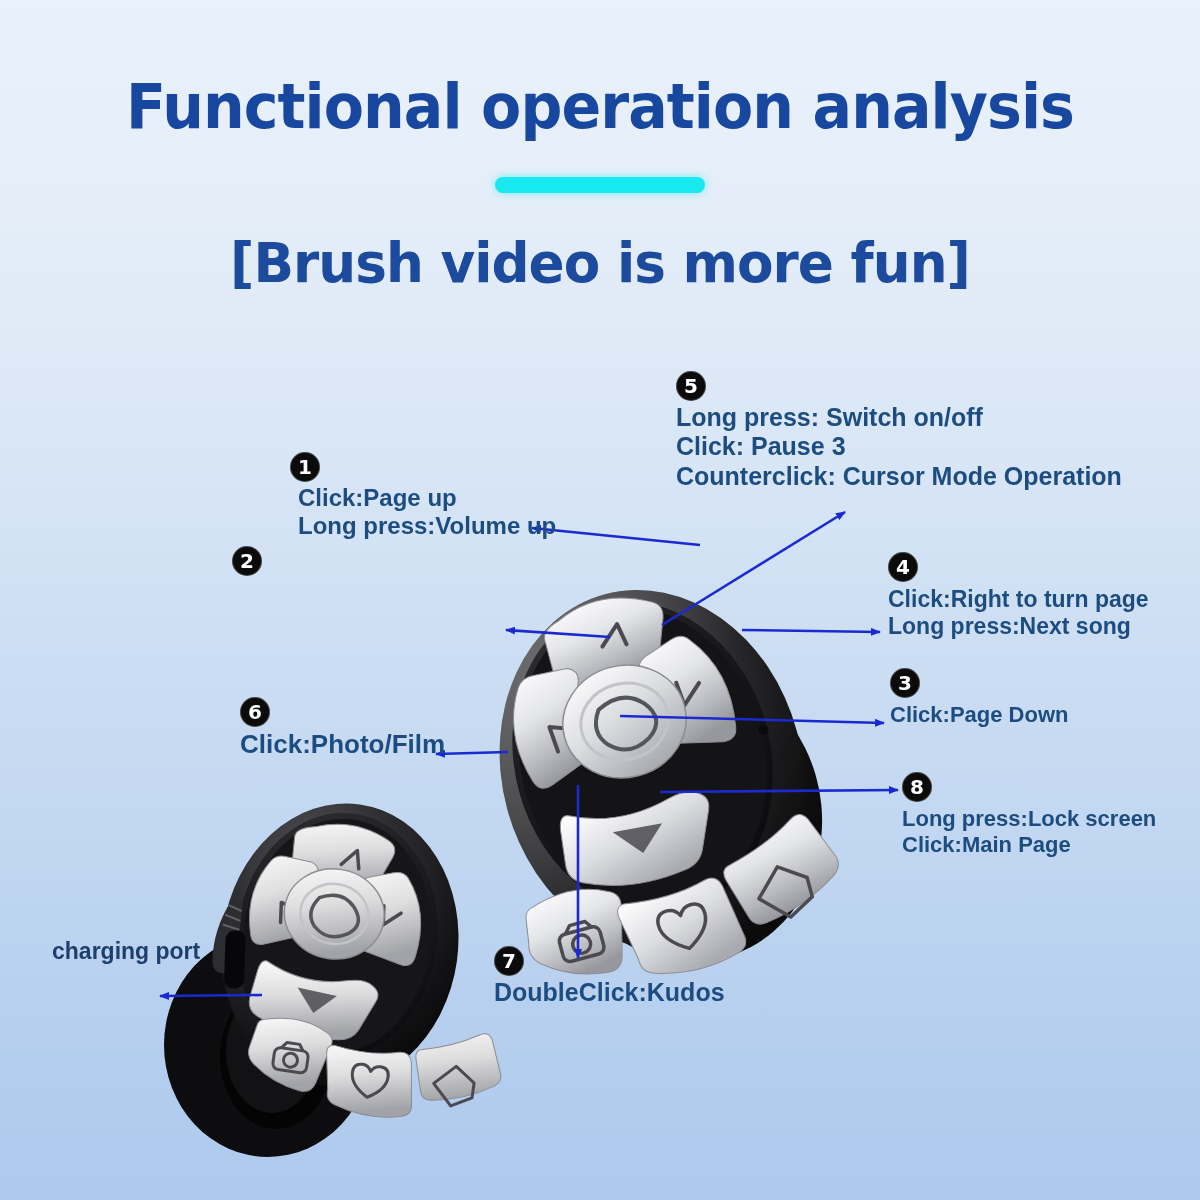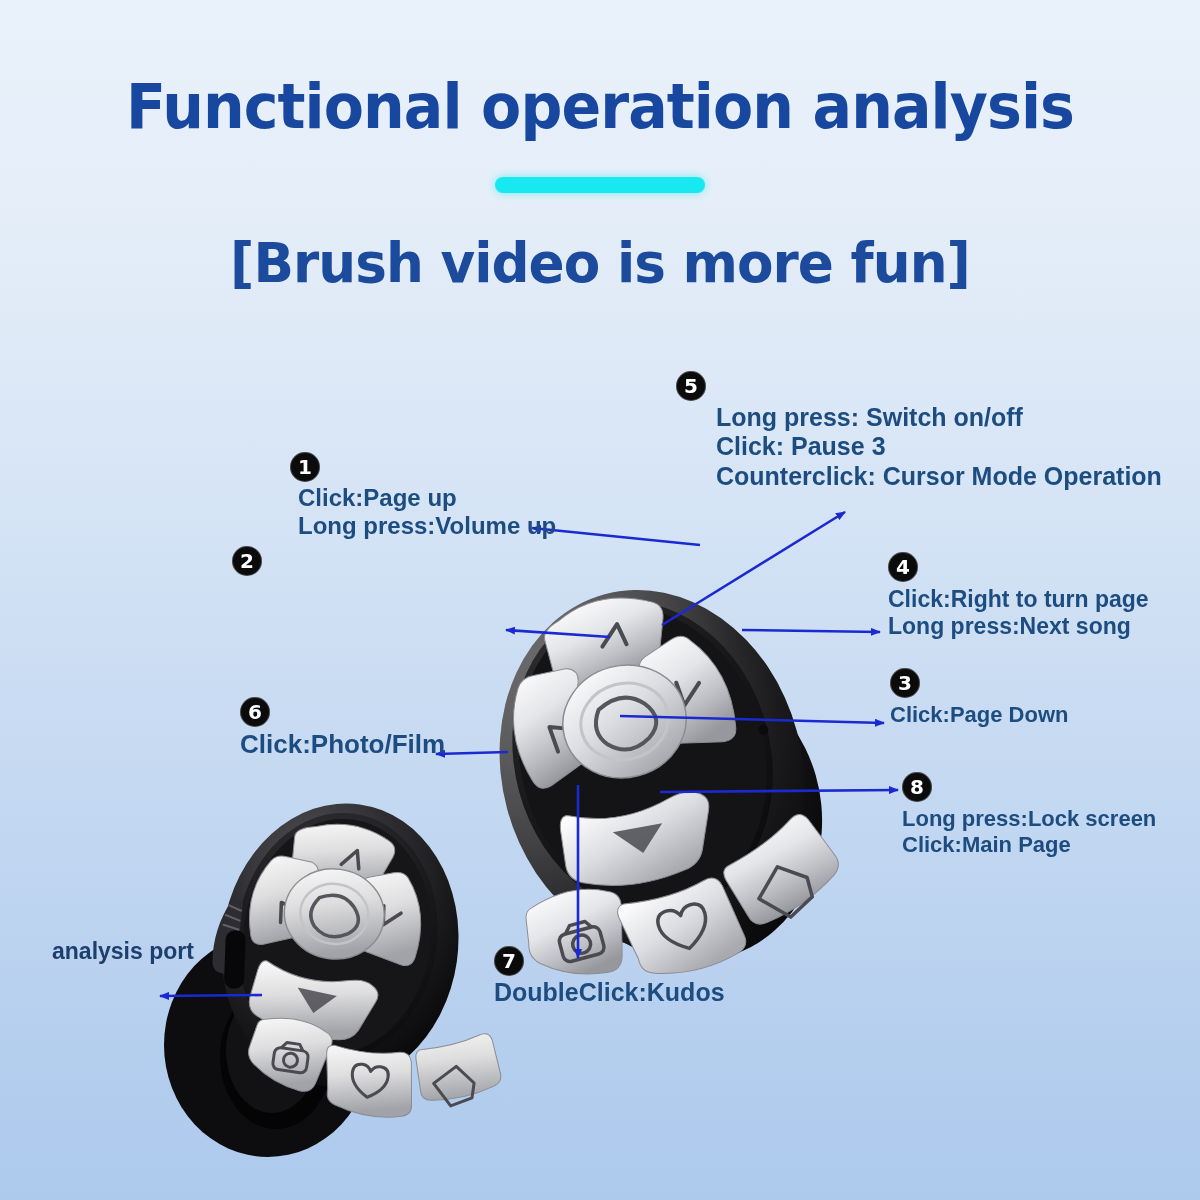--- a/index.html
+++ b/index.html
@@ -44,21 +44,21 @@
     background:#0b0b0b;color:#fff;text-align:center;
     font-size:20px;line-height:30px;font-weight:bold;
     font-family:"DejaVu Sans","Liberation Sans",sans-serif;
     box-shadow:0 0 0 1px rgba(255,255,255,.25) inset;
   }
   .c1{left:290px;top:452px;font-size:24px;}
   .c1 .body{margin-left:8px;margin-top:2px;}
   .c2{left:232px;top:545px;font-size:25px;}
   .c2 .body{margin-top:2px;}
   .c5{left:676px;top:370px;font-size:25px;}
-  .c5 .body{margin-top:2px;margin-left:40px;}
+  .c5 .body{margin-top:2px;}
   .c4{left:888px;top:552px;font-size:23px;}
   .c4 .body{margin-top:4px;}
   .c3{left:890px;top:668px;font-size:22px;}
   .c3 .body{margin-top:4px;}
   .c8{left:902px;top:772px;font-size:22px;}
   .c8 .body{margin-top:4px;}
   .c6{left:240px;top:695px;font-size:26px;}
   .c6 .body{margin-top:2px;}
   .c7{left:494px;top:945px;font-size:25px;}
   .c7 .body{margin-top:2px;}
@@ -333,15 +333,15 @@
     </div>
   </div>
 
   <div class="abs callout c7">
     <div class="badge">7</div>
     <div class="body">
       <div class="ln">DoubleClick:Kudos</div>
     </div>
   </div>
 
-  <div class="abs cport">analysis port</div>
+  <div class="abs cport">charging port</div>
 
 </div>
 
 </body></html>

